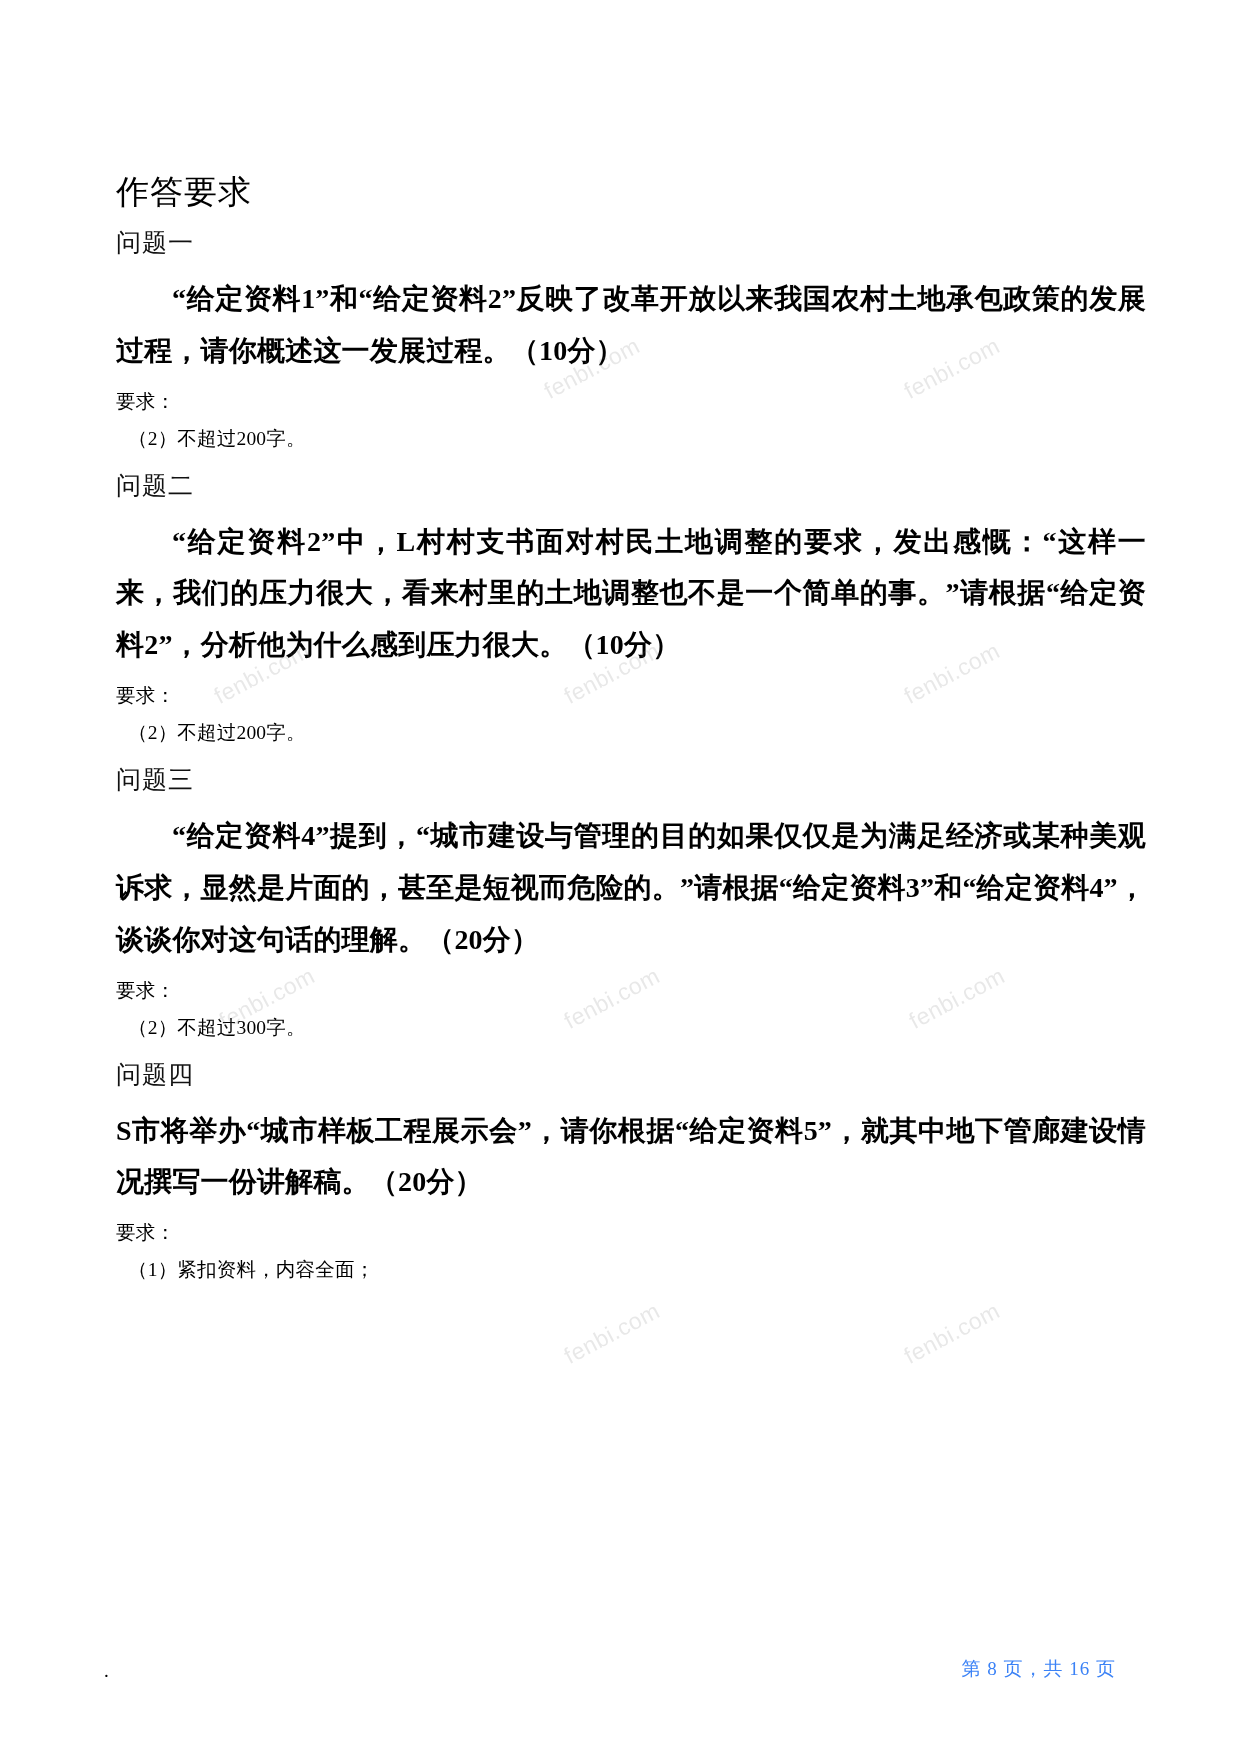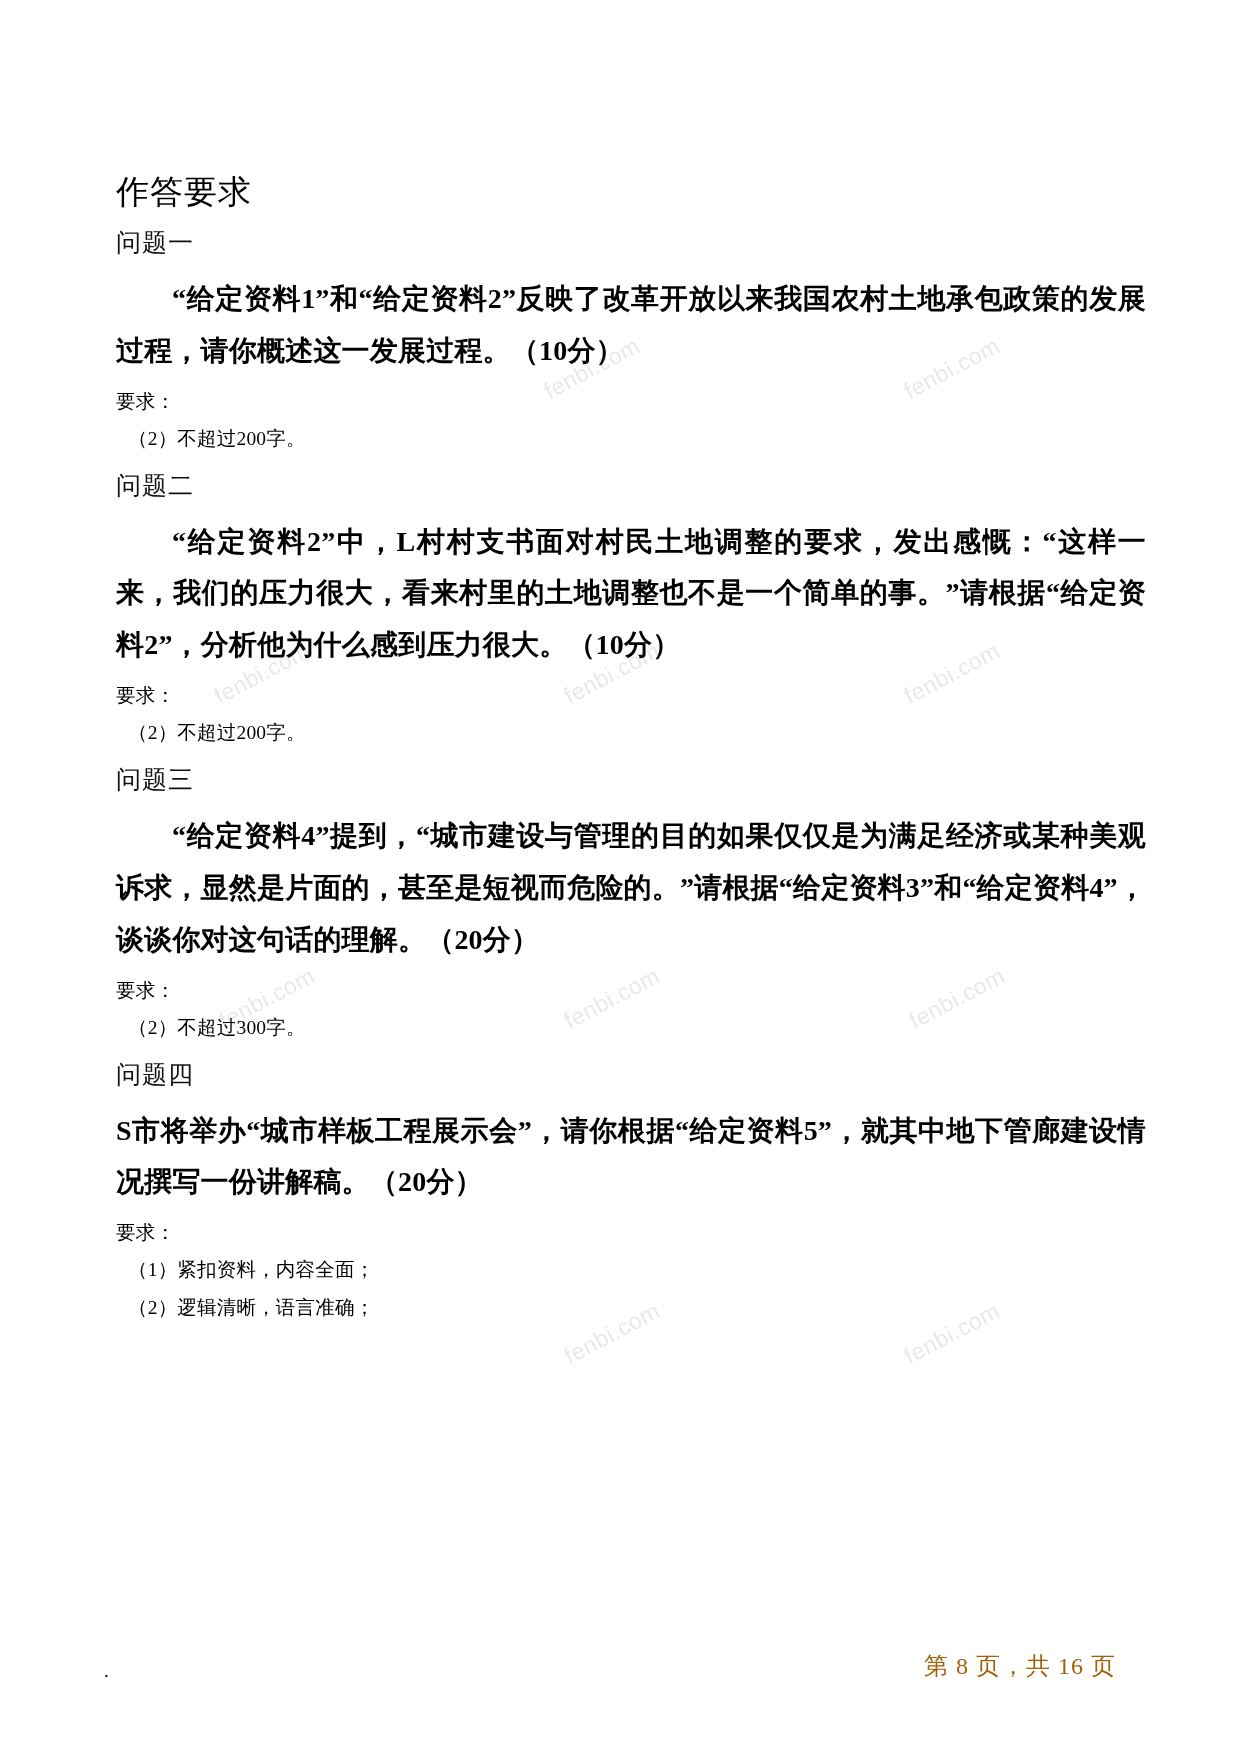--- a/index.html
+++ b/index.html
@@ -92,22 +92,22 @@
     bottom: 0;
     font-size: 19px;
     color: #000;
     letter-spacing: 1px;
   }
 
   .footer-right {
     position: absolute;
     right: 14px;
     bottom: 0;
-    font-size: 24px;
-    color: #a16207;
+    font-size: 19px;
+    color: #3b82f6;
     letter-spacing: 1px;
   }
 
   
   .wm {
     position: absolute;
     font-family: "Liberation Sans", "DejaVu Sans", sans-serif;
     font-size: 23px;
     color: rgba(120,120,120,0.17);
     transform: rotate(-28deg);
@@ -144,21 +144,20 @@
     <p class="q-stem">“给定资料4”提到，“城市建设与管理的目的如果仅仅是为满足经济或某种美观诉求，显然是片面的，甚至是短视而危险的。”请根据“给定资料3”和“给定资料4”，谈谈你对这句话的理解。（20分）</p>
     <p class="req-label">要求：</p>
     <p class="req-item">（2）不超过300字。</p>
   </div>
 
   <div class="section">
     <h2 class="section-heading">问题四</h2>
     <p class="q-stem no-indent">S市将举办“城市样板工程展示会”，请你根据“给定资料5”，就其中地下管廊建设情况撰写一份讲解稿。（20分）</p>
     <p class="req-label">要求：</p>
     <p class="req-item">（1）紧扣资料，内容全面；</p>
-    <p class="req-item">（2）逻辑清晰，语言准确；</p>
   </div>
 
 </div>
 
 <div class="footer">
   <span class="footer-left">.</span>
   <span class="footer-right">第 8 页，共 16 页</span>
 </div>
 
 <div id="watermark-layer">

